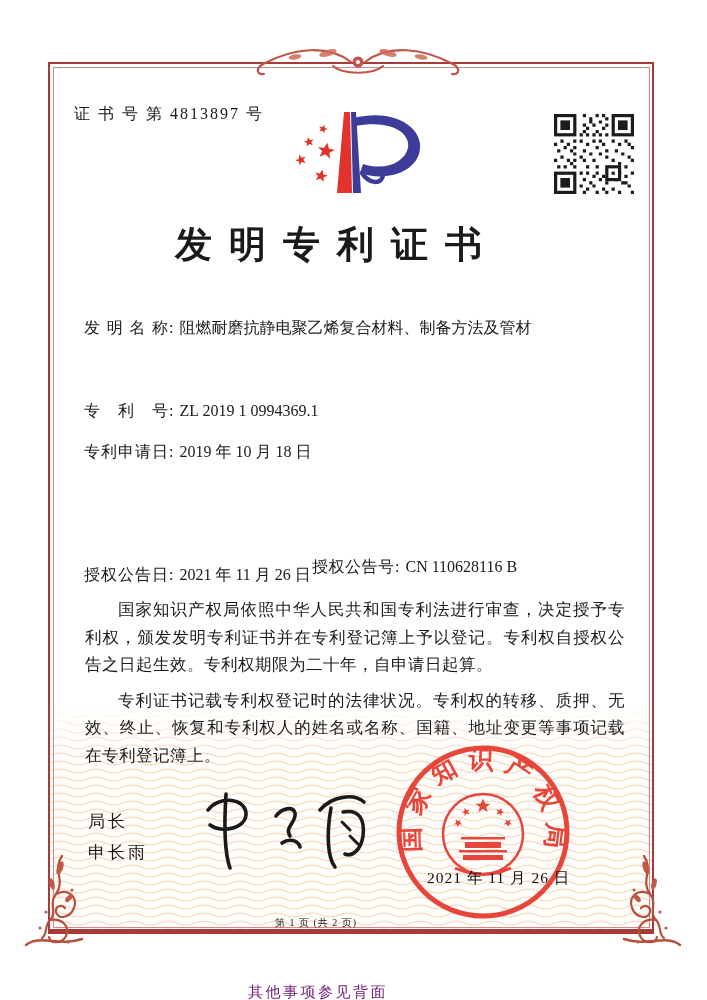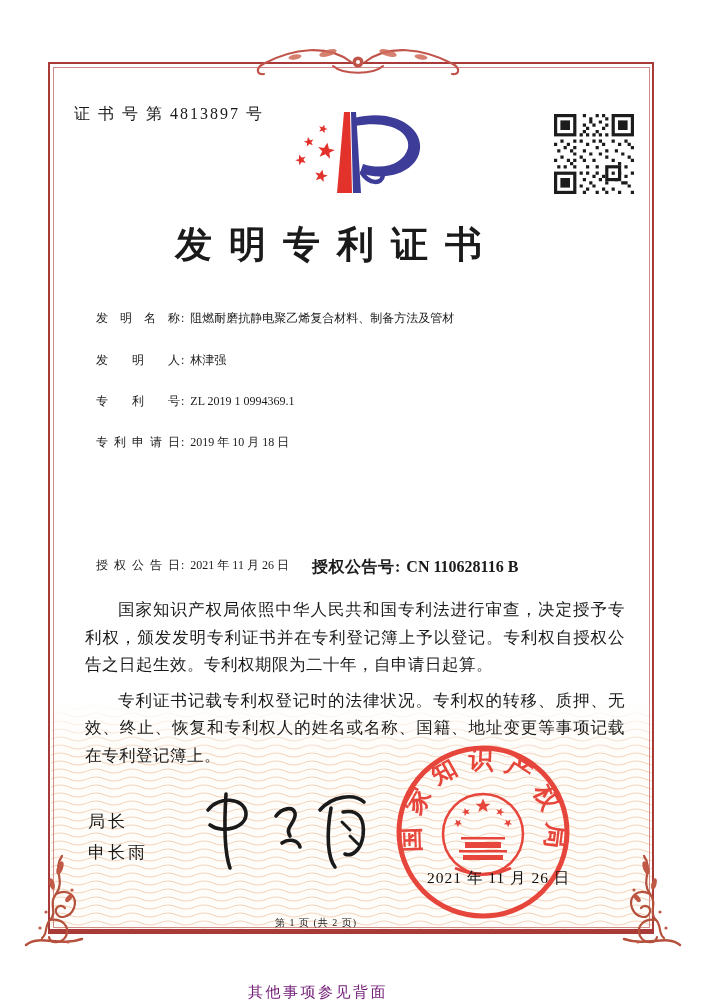--- a/index.html
+++ b/index.html
@@ -12,24 +12,24 @@
         border:1px solid #d08a88;box-sizing:border-box;z-index:3;}
   
   .waves{position:absolute;left:51px;top:702px;width:602px;height:233px;z-index:1;}
   .wave-fade{position:absolute;left:51px;top:702px;width:602px;height:55px;z-index:2;
         background:linear-gradient(#ffffff,rgba(255,255,255,0));}
   .cert-no{position:absolute;left:74px;top:104px;font-size:16px;letter-spacing:2px;z-index:4;}
   .logo{position:absolute;left:290px;top:96px;width:165px;height:102px;z-index:4;}
   .qr{position:absolute;left:554px;top:114px;width:80px;height:80px;z-index:4;}
   .title{position:absolute;left:337px;top:220px;transform:translateX(-50%);
         font-size:37px;font-weight:600;letter-spacing:17px;white-space:nowrap;z-index:4;}
-  .f-row{position:absolute;left:96px;white-space:nowrap;font-size:12px;z-index:4;}
+  .f-row{position:absolute;left:84px;white-space:nowrap;font-size:16px;z-index:4;margin-top:8px;}
   .f-label{display:inline-block;width:84px;text-align:justify;text-align-last:justify;}
   .colon{display:inline-block;margin:0 6px 0 1px;}
-  .grant-pair{position:absolute;left:312px;top:557px;white-space:nowrap;font-size:16px;z-index:4;font-weight:bold;}
+  .grant-pair{position:absolute;left:312px;top:557px;white-space:nowrap;font-size:16px;z-index:4;}
   .g-label{display:inline-block;width:82px;text-align:justify;text-align-last:justify;}
   .body-text{position:absolute;left:77px;top:588px;width:556px;font-size:16.5px;
         line-height:27.5px;text-align:justify;letter-spacing:.5px;z-index:4;}
   .body-text p{margin:8px;text-indent:2em;}
   .signer{position:absolute;left:88px;top:806px;font-size:17px;line-height:31px;
         letter-spacing:3px;z-index:4;}
   .signature{position:absolute;left:196px;top:780px;width:180px;height:100px;z-index:5;}
   .seal{position:absolute;left:393px;top:742px;width:180px;height:180px;z-index:4;opacity:.93;}
   .seal-date{position:absolute;left:427px;top:868px;font-size:15.5px;letter-spacing:1px;
         color:#111;z-index:5;white-space:nowrap;}
@@ -136,23 +136,20 @@
       M19,20h1v1h-1z M21,21h1v1h-1z M23,22h1v1h-1z M18,23h1v1h-1z M20,24h1v1h-1z M13,24h1v1h-1z
       M10,23h1v1h-1z M15,23h1v1h-1z M8,22h1v1H8z M12,19h1v1h-1z M16,24h1v1h-1z M22,21h1v1h-1z
       M24,24h1v1h-1z M9,24h1v1H9z"></path>
   </svg>
 
   <div class="title">发明专利证书</div>
 
   <div class="f-row" style="top:310px">
     <span class="f-label">发明名称</span><span class="colon">:</span><span class="f-value">阻燃耐磨抗静电聚乙烯复合材料、制备方法及管材</span>
   </div>
-  <div class="f-row" style="top:352px">
-    <span class="f-label">发明人</span><span class="colon">:</span><span class="f-value">林津强</span>
-  </div>
   <div class="f-row" style="top:393px">
     <span class="f-label">专利号</span><span class="colon">:</span><span class="f-value">ZL 2019 1 0994369.1</span>
   </div>
   <div class="f-row" style="top:434px">
     <span class="f-label">专利申请日</span><span class="colon">:</span><span class="f-value">2019 年 10 月 18 日</span>
   </div>
   <div class="f-row" style="top:557px">
     <span class="f-label">授权公告日</span><span class="colon">:</span><span class="f-value">2021 年 11 月 26 日</span>
   </div>
   <div class="grant-pair">

